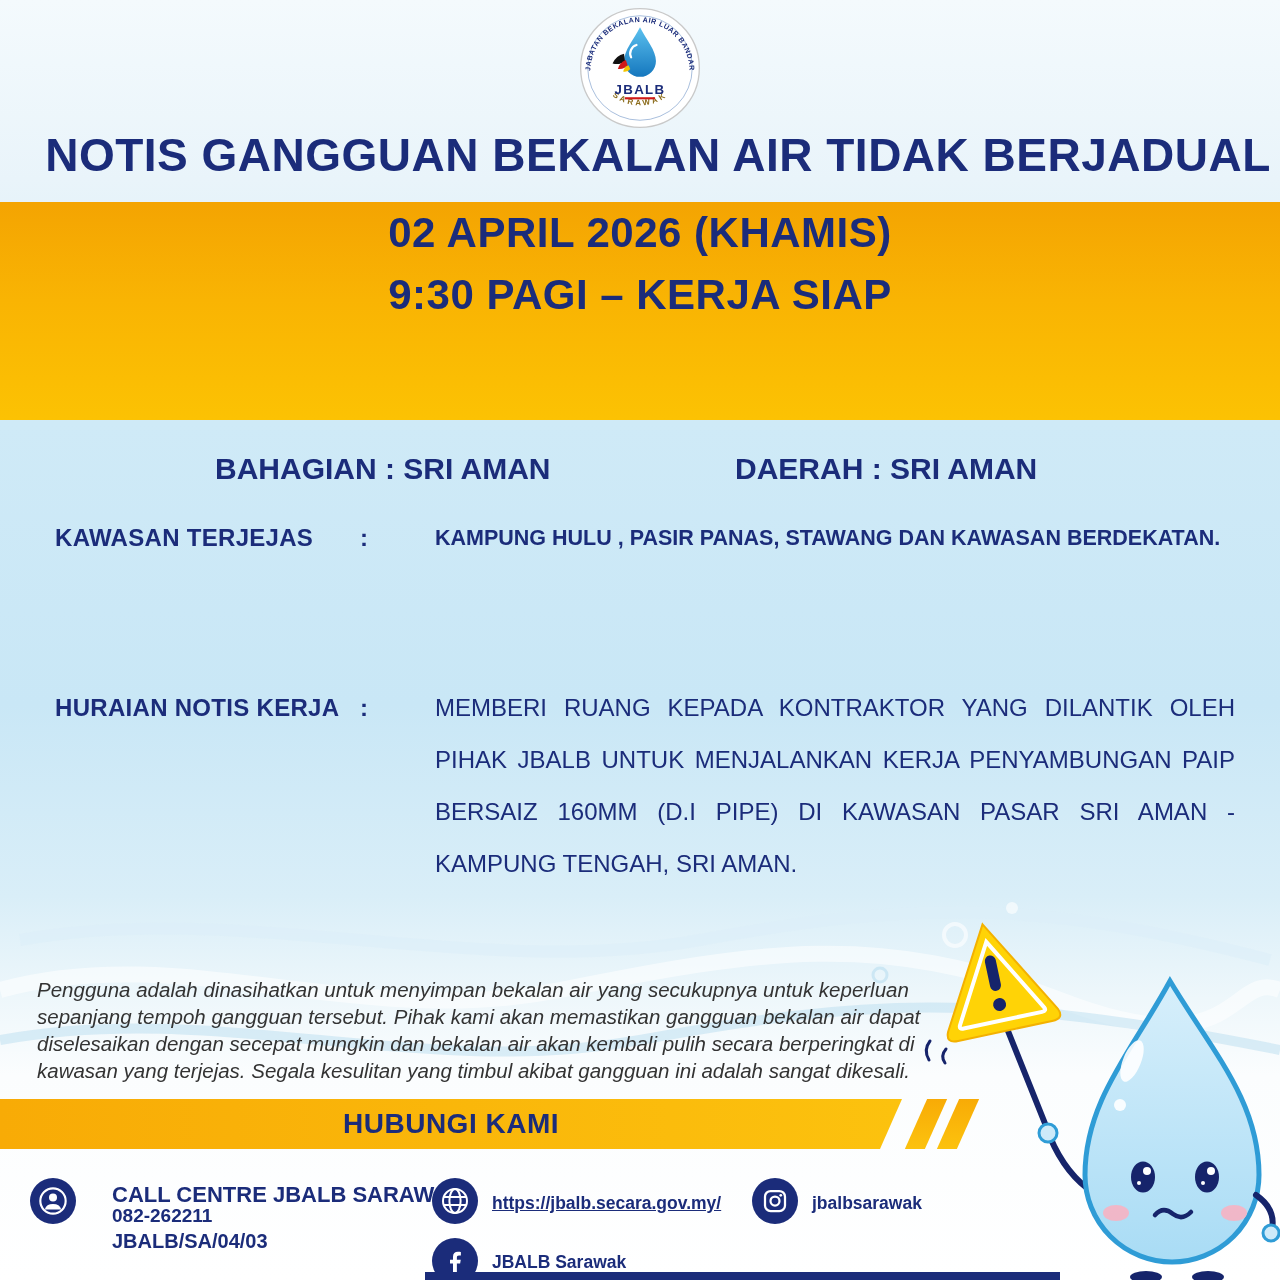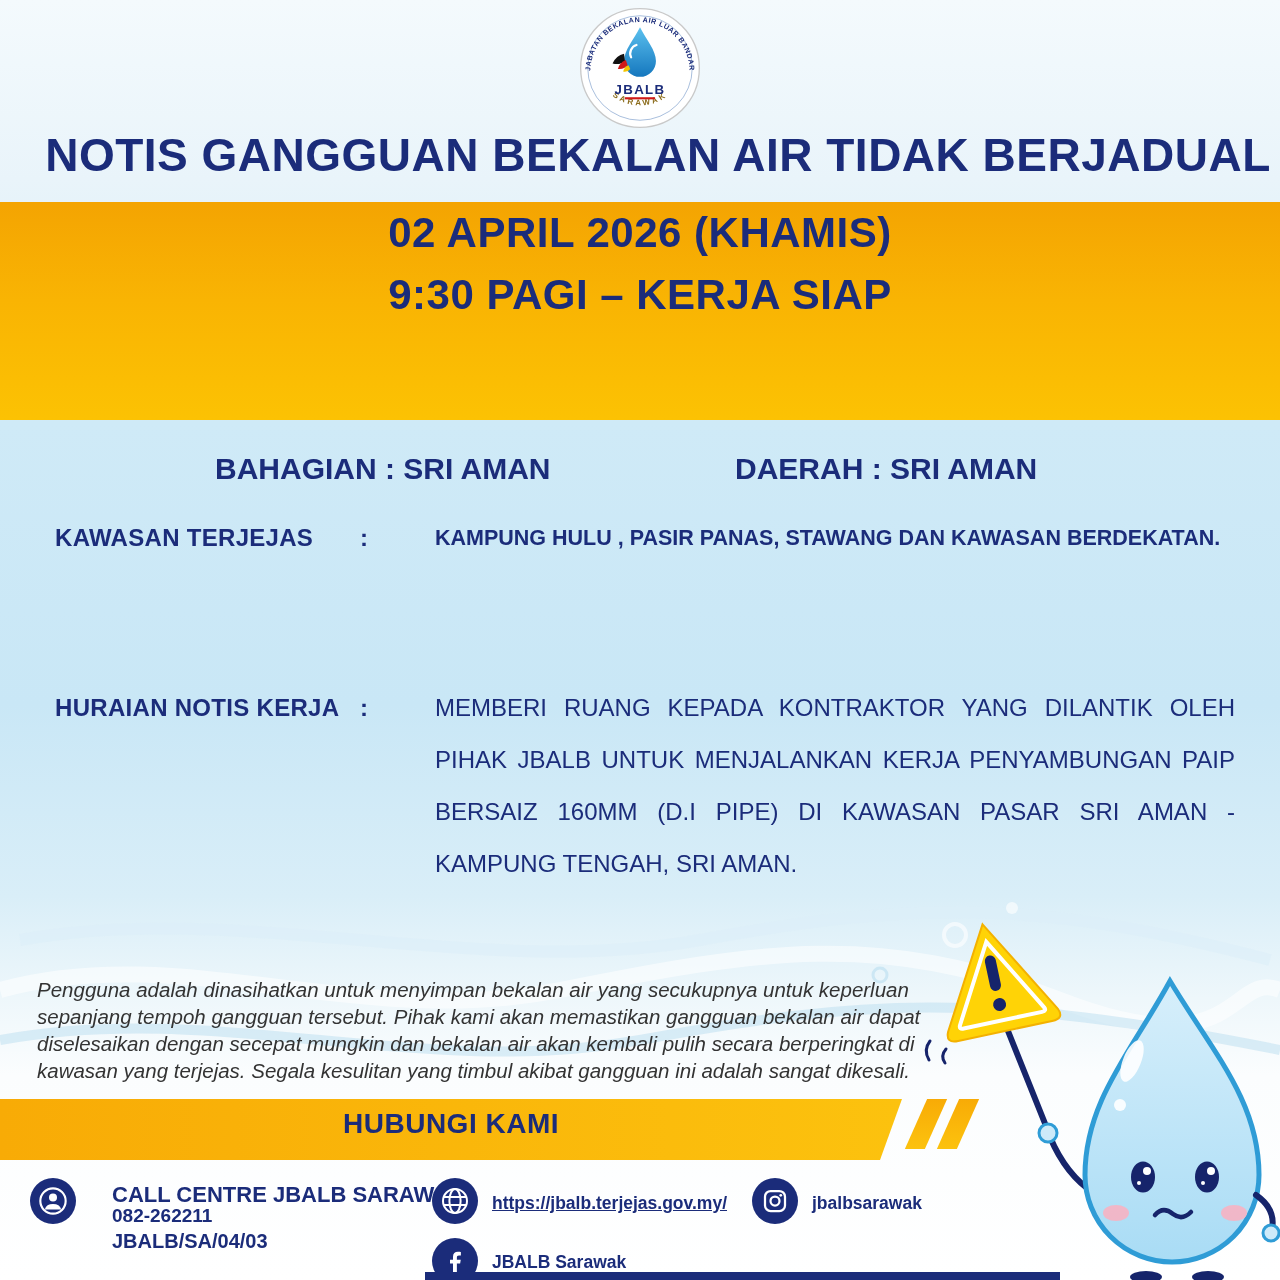--- a/index.html
+++ b/index.html
@@ -53,21 +53,21 @@
     line-height:52px; text-align:justify; z-index:3;
   }
 
   .advisory {
     left:30px; top:976px; width:900px;
     font-size:20.5px; line-height:27px; font-style:italic; font-weight:500;
     color:#333333; z-index:3;margin-left:7px;
   }
 
   .hubungi-banner {
-    left:0; top:1099px; width:902px; height:61px;
+    left:0; top:1099px; width:902px; height:50px;
     background:linear-gradient(90deg,#f8ab06,#fcc20e);
     clip-path:polygon(0 0, 100% 0, calc(100% - 22px) 100%, 0 100%);
     z-index:3;
   }
   .hubungi-text {
     width:100%; text-align:center; line-height:50px;
     font-size:28px; font-weight:800; color:var(--navy); letter-spacing:0.5px;
   }
   .hubungi-stripe {
     top:1099px; width:20px; height:50px;
@@ -181,21 +181,21 @@
   <div class="abs contact-text cc-phone">082-262211</div>
   <div class="abs contact-text cc-ref">JBALB/SA/04/03</div>
 
   <div class="abs icon-circle icon-globe">
     <svg viewBox="0 0 24 24" width="32" height="32" fill="none" stroke="#ffffff" stroke-width="1.5">
       <circle cx="12" cy="12" r="9"></circle>
       <ellipse cx="12" cy="12" rx="4.2" ry="9"></ellipse>
       <path d="M3.5,9 h17 M3.5,15 h17"></path>
     </svg>
   </div>
-  <div class="abs contact-text website">https://jbalb.terjejas.gov.my/</div>
+  <div class="abs contact-text website">https://jbalb.secara.gov.my/</div>
 
   <div class="abs icon-circle icon-instagram">
     <svg viewBox="0 0 24 24" width="30" height="30" fill="none" stroke="#ffffff" stroke-width="1.8">
       <rect x="4" y="4" width="16" height="16" rx="4.5"></rect>
       <circle cx="12" cy="12" r="3.6"></circle>
       <circle cx="16.6" cy="7.4" r="1.1" fill="#ffffff" stroke="none"></circle>
     </svg>
   </div>
   <div class="abs contact-text insta">jbalbsarawak</div>
 

